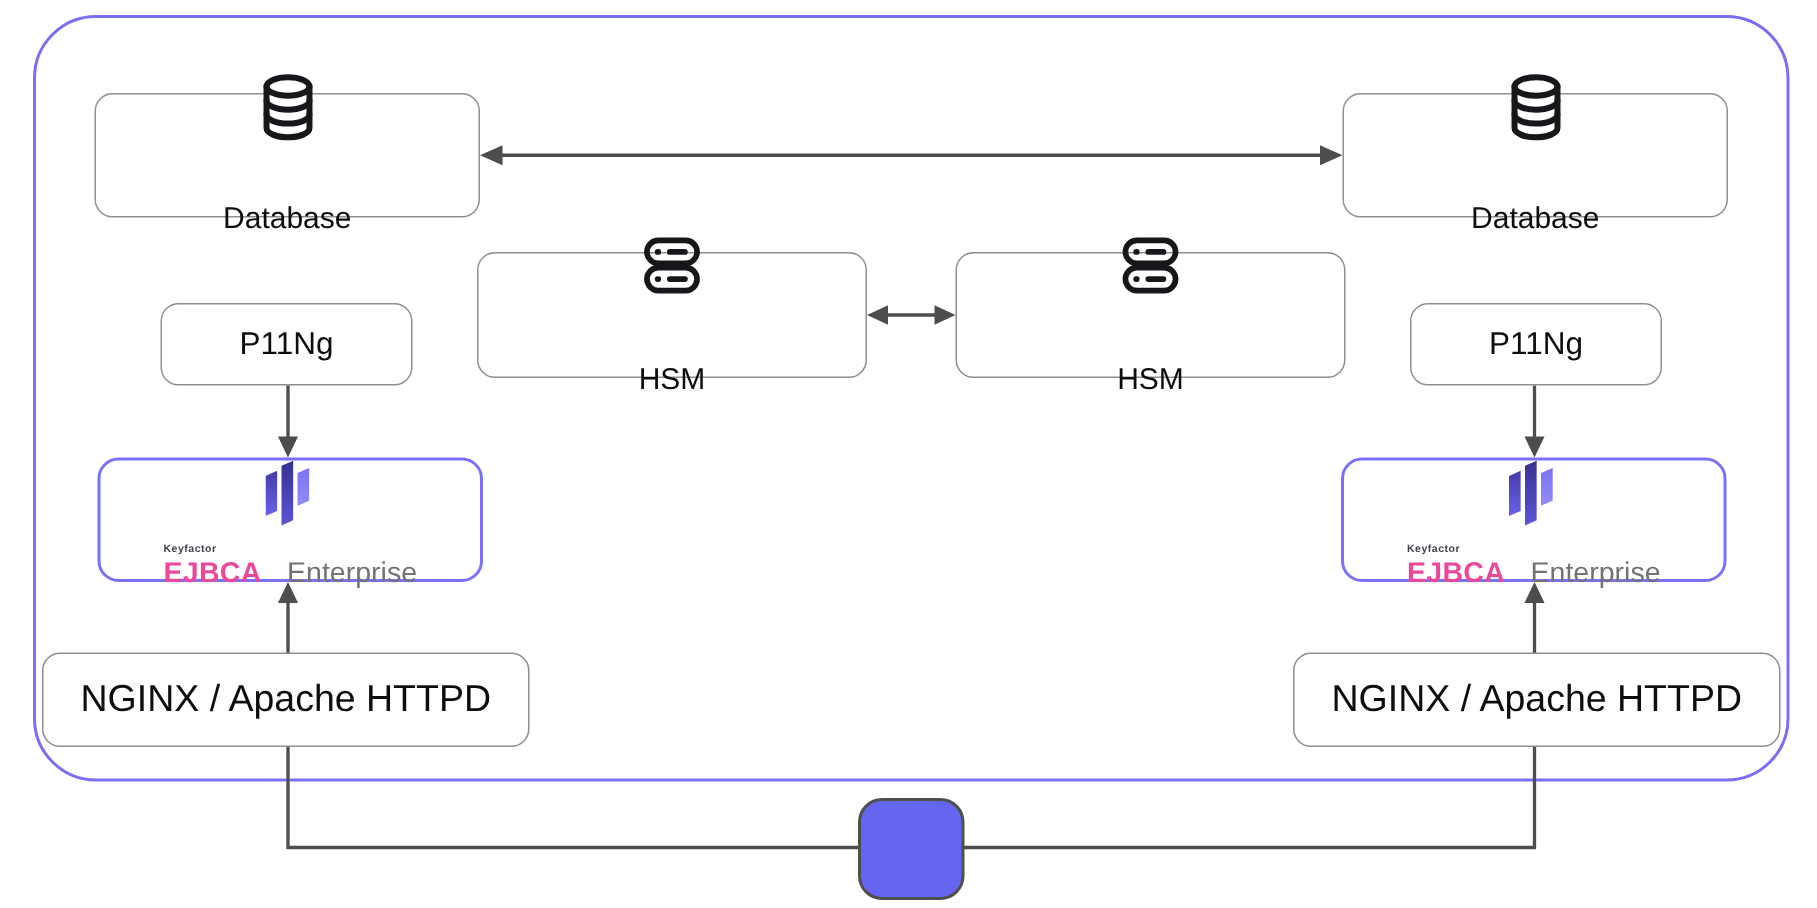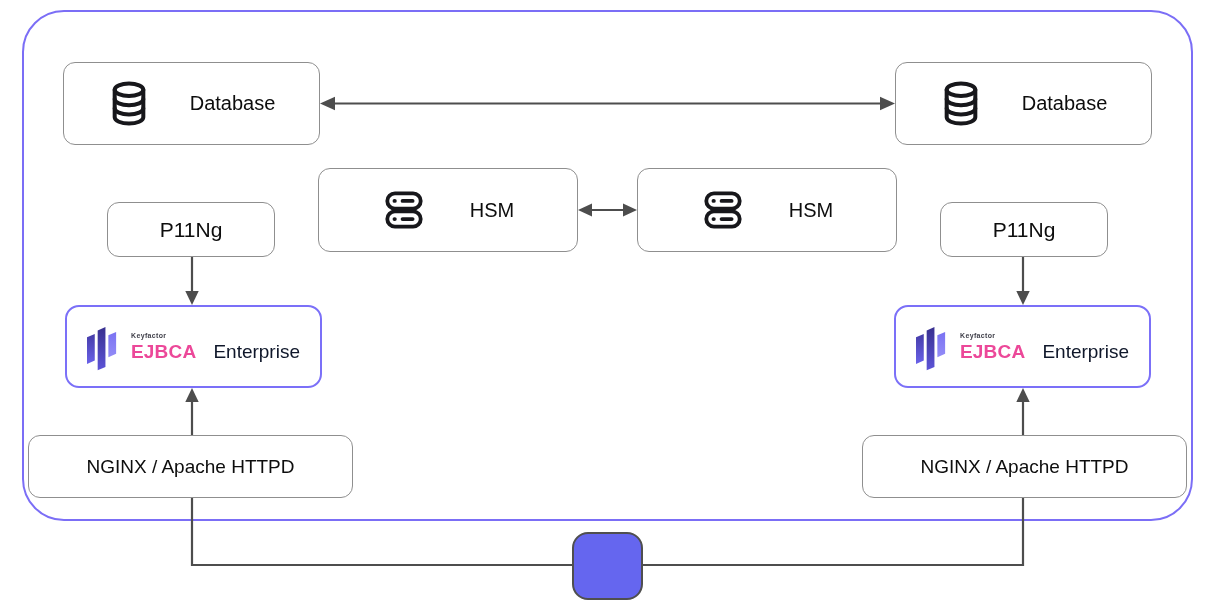--- a/index.html
+++ b/index.html
@@ -8,32 +8,32 @@
     font-family:"Liberation Sans",sans-serif;overflow:hidden;
   }
   .cluster{
     position:absolute;left:22px;top:10px;width:1171px;height:511px;
     border:2px solid #7b6ef6;border-radius:42px;box-sizing:border-box;
     background:transparent;
   }
   svg.connectors{position:absolute;left:0;top:0;z-index:1;}
   .node{
     position:absolute;background:#ffffff;border:1.7px solid #8f8f8f;border-radius:12px;
-    box-sizing:border-box;display:flex;align-items:center;justify-content:center;z-index:2;
+    box-sizing:border-box;display:flex;align-items:center;justify-content:center;z-index:2;flex-direction:column;
   }
   .node .label{font-size:20px;color:#0d0d0d;white-space:nowrap;}
   .node-db{gap:40px;}
   .node-hsm{gap:44px;}
   .node-ejbca{border:2px solid #7b70f8;border-radius:14px;gap:11px;}
-  .node-nginx .label{font-size:19px;}
+  .node-nginx .label{font-size:25px;}
   .brand-text{display:flex;flex-direction:column;line-height:1;}
   .brand-top{font-size:7px;font-weight:700;letter-spacing:.35px;color:#3f3f49;margin-bottom:3px;}
   .brand-main{font-size:19px;white-space:nowrap;}
   .brand-product{font-weight:700;color:#ec4899;letter-spacing:.2px;}
-  .brand-edition{font-weight:400;color:#0f172a;margin-left:17px;}
+  .brand-edition{font-weight:400;color:#737373;margin-left:17px;}
   .hub{
     position:absolute;left:572px;top:532px;width:71px;height:68px;
     background:#6566ef;border:2.5px solid #4f4f4f;border-radius:16px;
     box-sizing:border-box;z-index:3;
   }
   .icon{display:block;flex:none;}
 </style>
 </head>
 <body>
 

